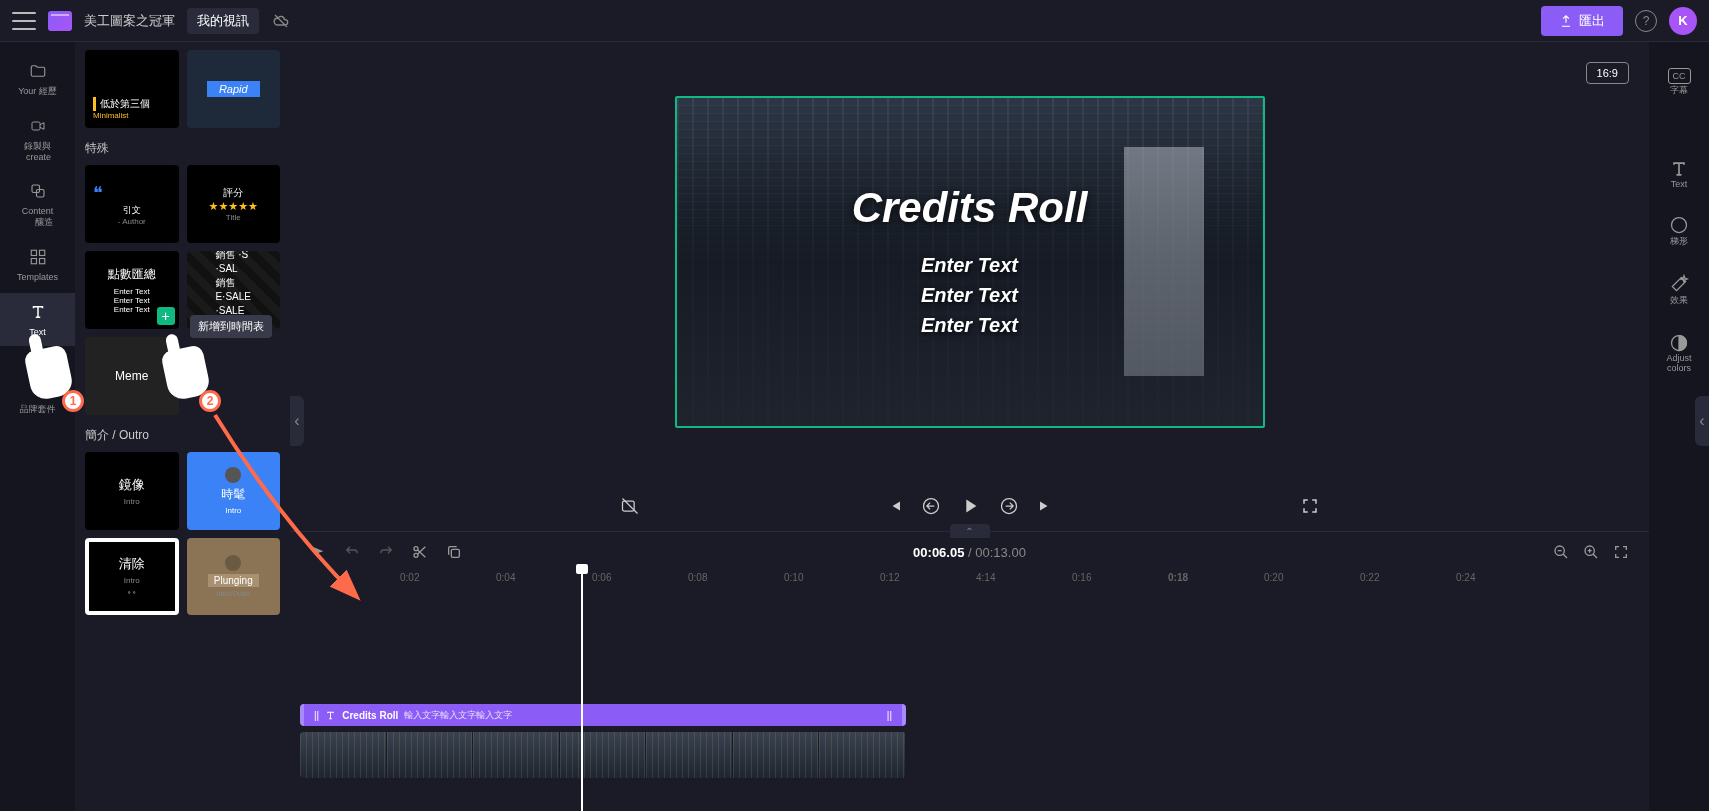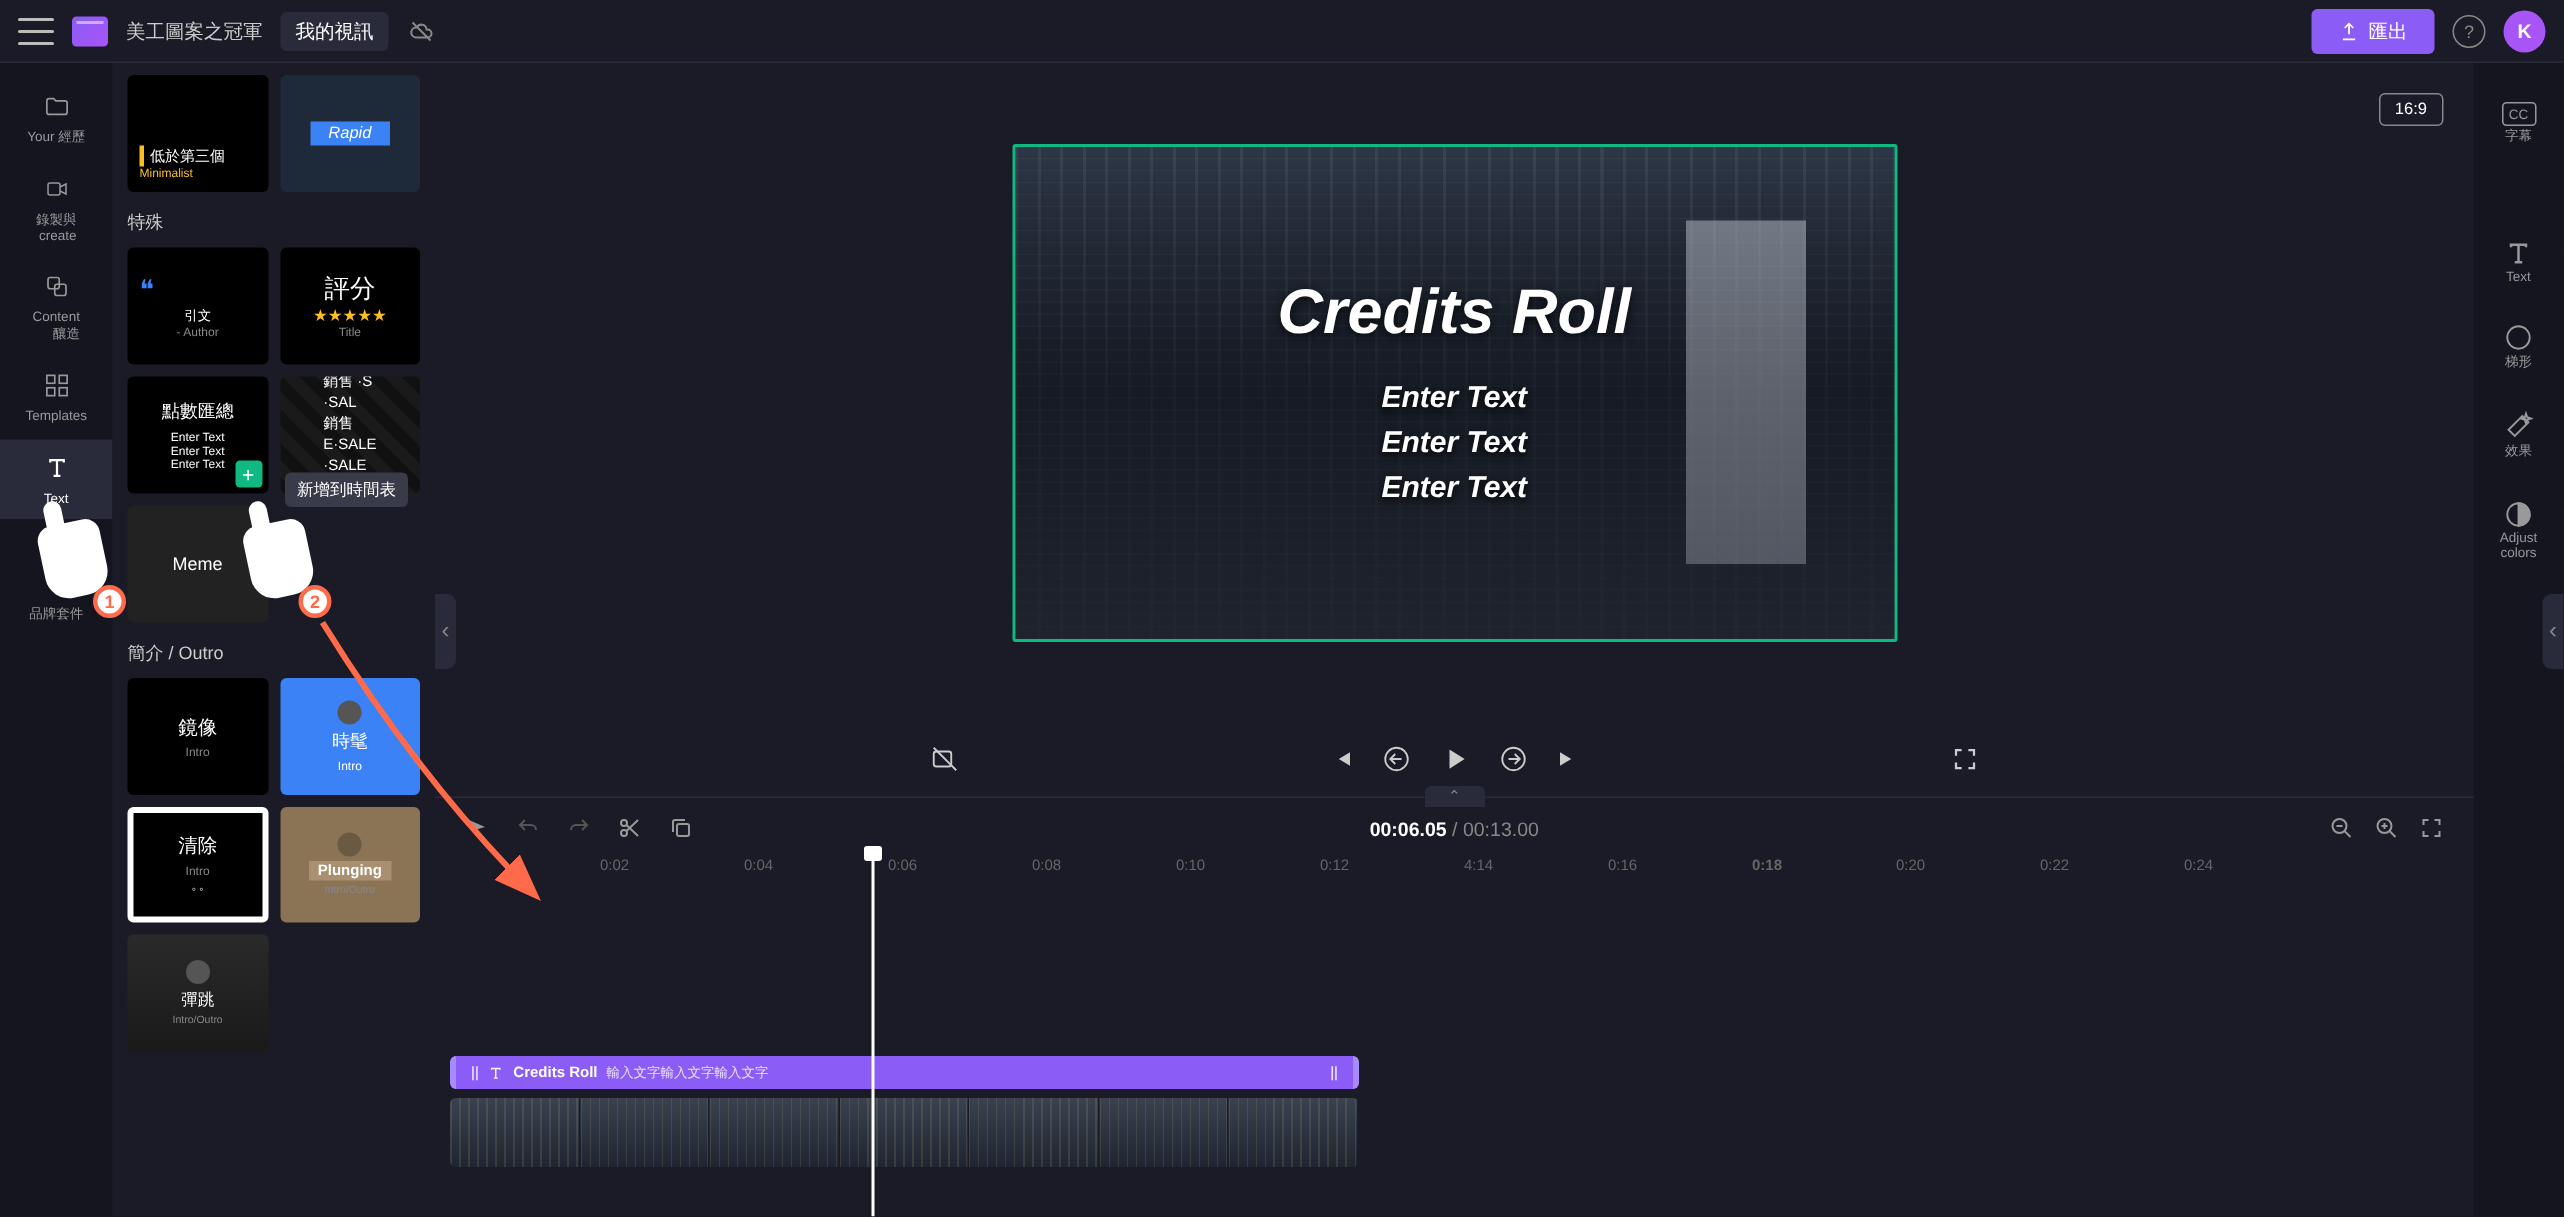--- a/index.html
+++ b/index.html
@@ -47,21 +47,21 @@
 .tooltip-add { position: absolute; left: 190px; top: 315px; background: #3a3b4a; padding: 4px 8px; border-radius: 4px; font-size: 11px; color: #fff; white-space: nowrap; z-index: 5; }
 .asset-card.sale { background: repeating-linear-gradient(45deg,#111,#111 8px,#1a1a1a 8px,#1a1a1a 16px); }
 .asset-card.sale .sale-txt { font-size: 10px; line-height: 1.4; }
 .asset-card.sale .sale-badge { background: #f87171; padding: 1px 4px; font-size: 8px; }
 .asset-card.meme { background: #222; font-size: 12px; }
 .asset-card.intro { padding: 6px; gap: 3px; }
 .asset-card.intro.blue { background: #3b82f6; }
 .asset-card.intro .intro-label { font-size: 8px; color: #93c5fd; }
 .asset-card.intro.dark .intro-label { color: #888; }
 .asset-card.plunging { background: #8b7355; }
-.asset-card.plunging .title2 { background: #a89070; padding: 1px 6px; font-size: 10px; font-weight: bold; }
+.asset-card.plunging .title2 { background: #a89070; padding: 1px 6px; font-size: 10px; }
 .asset-card.clear { border: 4px solid #fff; }
 .asset-card.jump { background: linear-gradient(#2a2a2a,#1a1a1a); }
 .asset-card .circ { width: 16px; height: 16px; border-radius: 50%; background: #555; }
 .asset-card .intro-outro { font-size: 7px; color: #888; }
 
 
 .collapse-btn { position: absolute; left: 290px; top: 396px; width: 14px; height: 50px; background: #2a2b3a; border-radius: 0 6px 6px 0; display: flex; align-items: center; justify-content: center; color: #888; cursor: pointer; z-index: 3; }
 .collapse-right { position: absolute; right: 0; top: 396px; width: 14px; height: 50px; background: #2a2b3a; border-radius: 6px 0 0 6px; display: flex; align-items: center; justify-content: center; color: #888; cursor: pointer; z-index: 3; }
 
 
@@ -214,21 +214,21 @@
       </div>
     </div>
     <div class="section-title">特殊</div>
     <div class="asset-grid">
       <div class="asset-card quote">
         <div class="qmark">❝</div>
         <div>引文</div>
         <div style="font-size:8px;color:#888">- Author</div>
       </div>
       <div class="asset-card rating">
-        <div style="font-size:17px">評分</div>
+        <div style="font-size:10px">評分</div>
         <div class="stars">★★★★★</div>
         <div class="title-txt">Title</div>
       </div>
       <div class="asset-card" style="position:relative">
         <div style="font-size:12px;margin-bottom:4px">點數匯總</div>
         <div style="font-size:8px">Enter Text</div>
         <div style="font-size:8px">Enter Text</div>
         <div style="font-size:8px">Enter Text</div>
         <div class="add-btn">+</div>
       </div>
@@ -256,25 +256,20 @@
         <div class="intro-label" style="color:#fff">Intro</div>
       </div>
       <div class="asset-card clear intro dark">
         <div style="font-size:13px">清除</div>
         <div class="intro-label">Intro</div>
         <div style="font-size:8px">◦ ◦</div>
       </div>
       <div class="asset-card plunging intro">
         <div class="circ" style="background:#6b5a42"></div>
         <div class="title2">Plunging</div>
-        <div class="intro-outro">Intro/Outro</div>
-      </div>
-      <div class="asset-card jump intro dark">
-        <div class="circ"></div>
-        <div style="font-size:11px">彈跳</div>
         <div class="intro-outro">Intro/Outro</div>
       </div>
       <div></div>
     </div>
   </div>
 
   <div class="tooltip-add">新增到時間表</div>
   <div class="collapse-btn">‹</div>
 
   <div class="stage">

